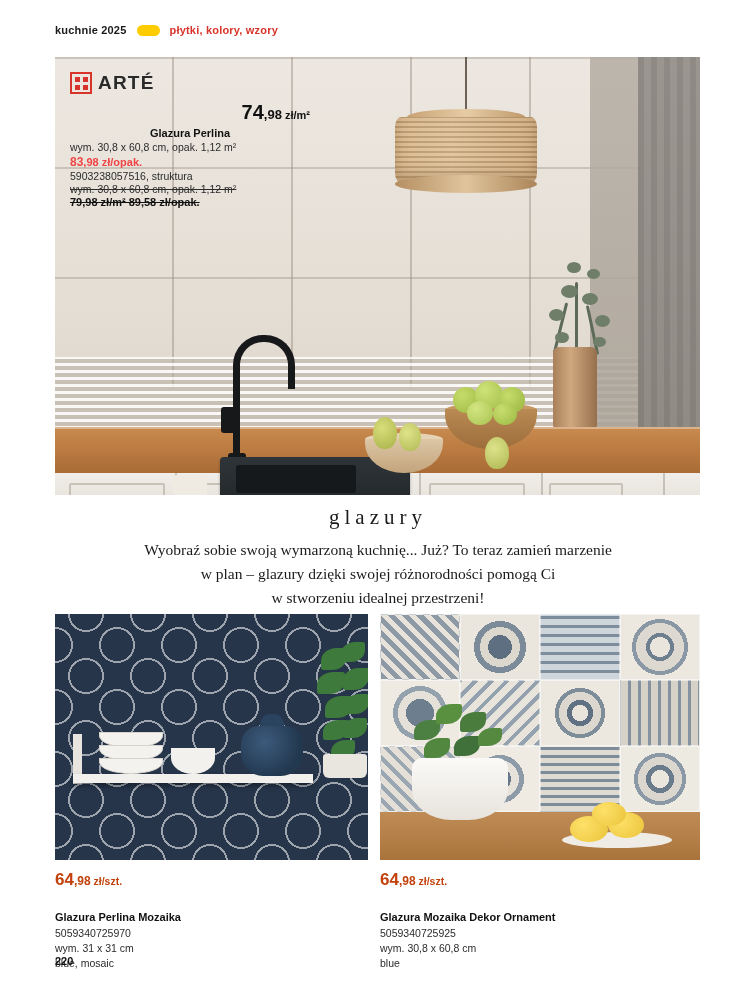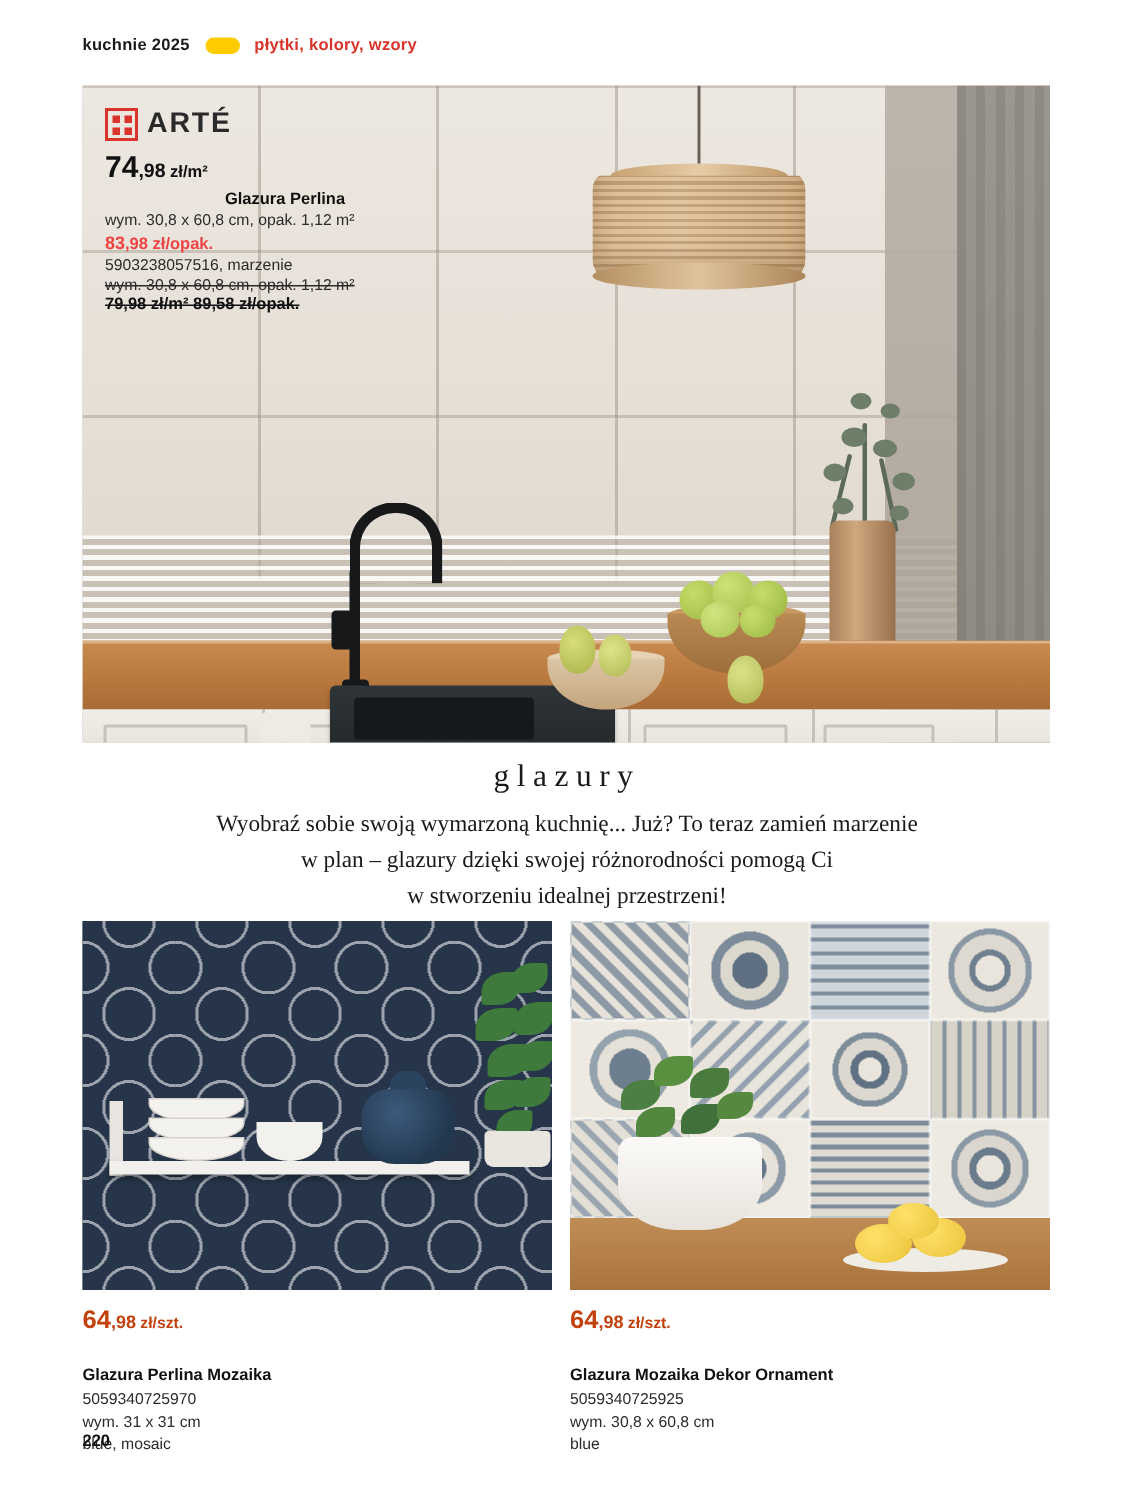--- a/index.html
+++ b/index.html
@@ -271,20 +271,21 @@
     left: 70px;
     top: 100px;
     width: 240px;
     line-height: 1.25;
   }
   .price-big {
     font-size: 20px;
     font-weight: bold;
     color: #111;
     margin-bottom: 2px;
+    text-align: right;
   }
   .price-big .dec { font-size: 13px; }
   .price-big .unit { font-size: 11px; font-weight: bold; }
   .p-name {
     font-size: 11px;
     font-weight: bold;
     color: #111;
     text-align: center;
   }
   .p-line {
@@ -556,21 +557,21 @@
 
 <div class="hero-info">
   <div class="price-big">
     <span>74</span><span class="dec">,98</span><span class="unit"> zł/m²</span>
   </div>
   <div class="p-name">Glazura Perlina</div>
   <div class="p-line">wym. 30,8 x 60,8 cm, opak. 1,12 m²</div>
   <div class="price-mid">
     <span>83</span><span style="font-size:11px">,98 zł/opak.</span>
   </div>
-  <div class="p-line">5903238057516, marzenie</div>
+  <div class="p-line">5903238057516, struktura</div>
   <div class="p-line strike">wym. 30,8 x 60,8 cm, opak. 1,12 m²</div>
   <div class="price-strike-row strike">79,98 zł/m² 89,58 zł/opak.</div>
 </div>
 
 <div class="section-title">glazury</div>
 <div class="section-copy">
   <div>Wyobraź sobie swoją wymarzoną kuchnię... Już? To teraz zamień marzenie</div>
   <div>w plan – glazury dzięki swojej różnorodności pomogą Ci</div>
   <div>w stworzeniu idealnej przestrzeni!</div>
 </div>

